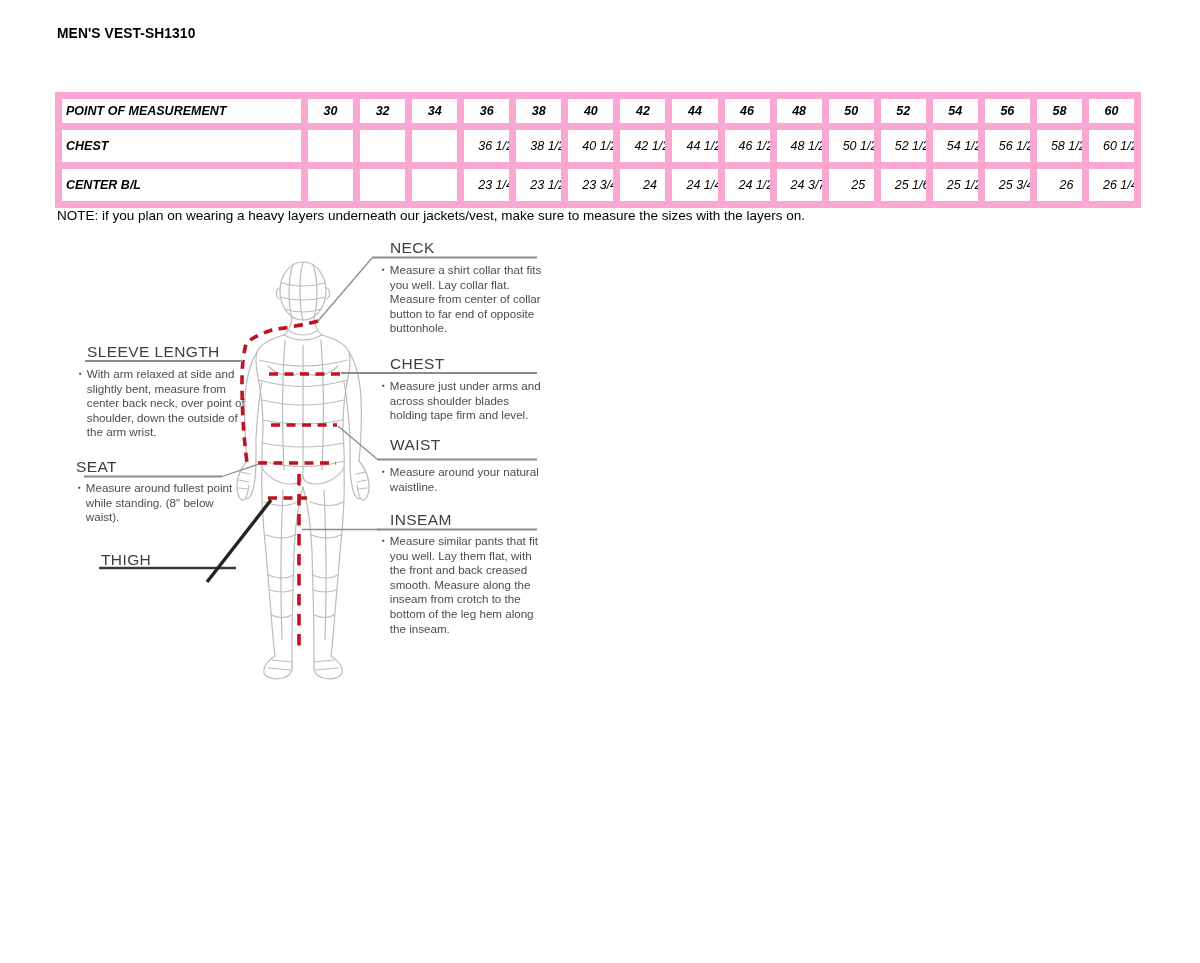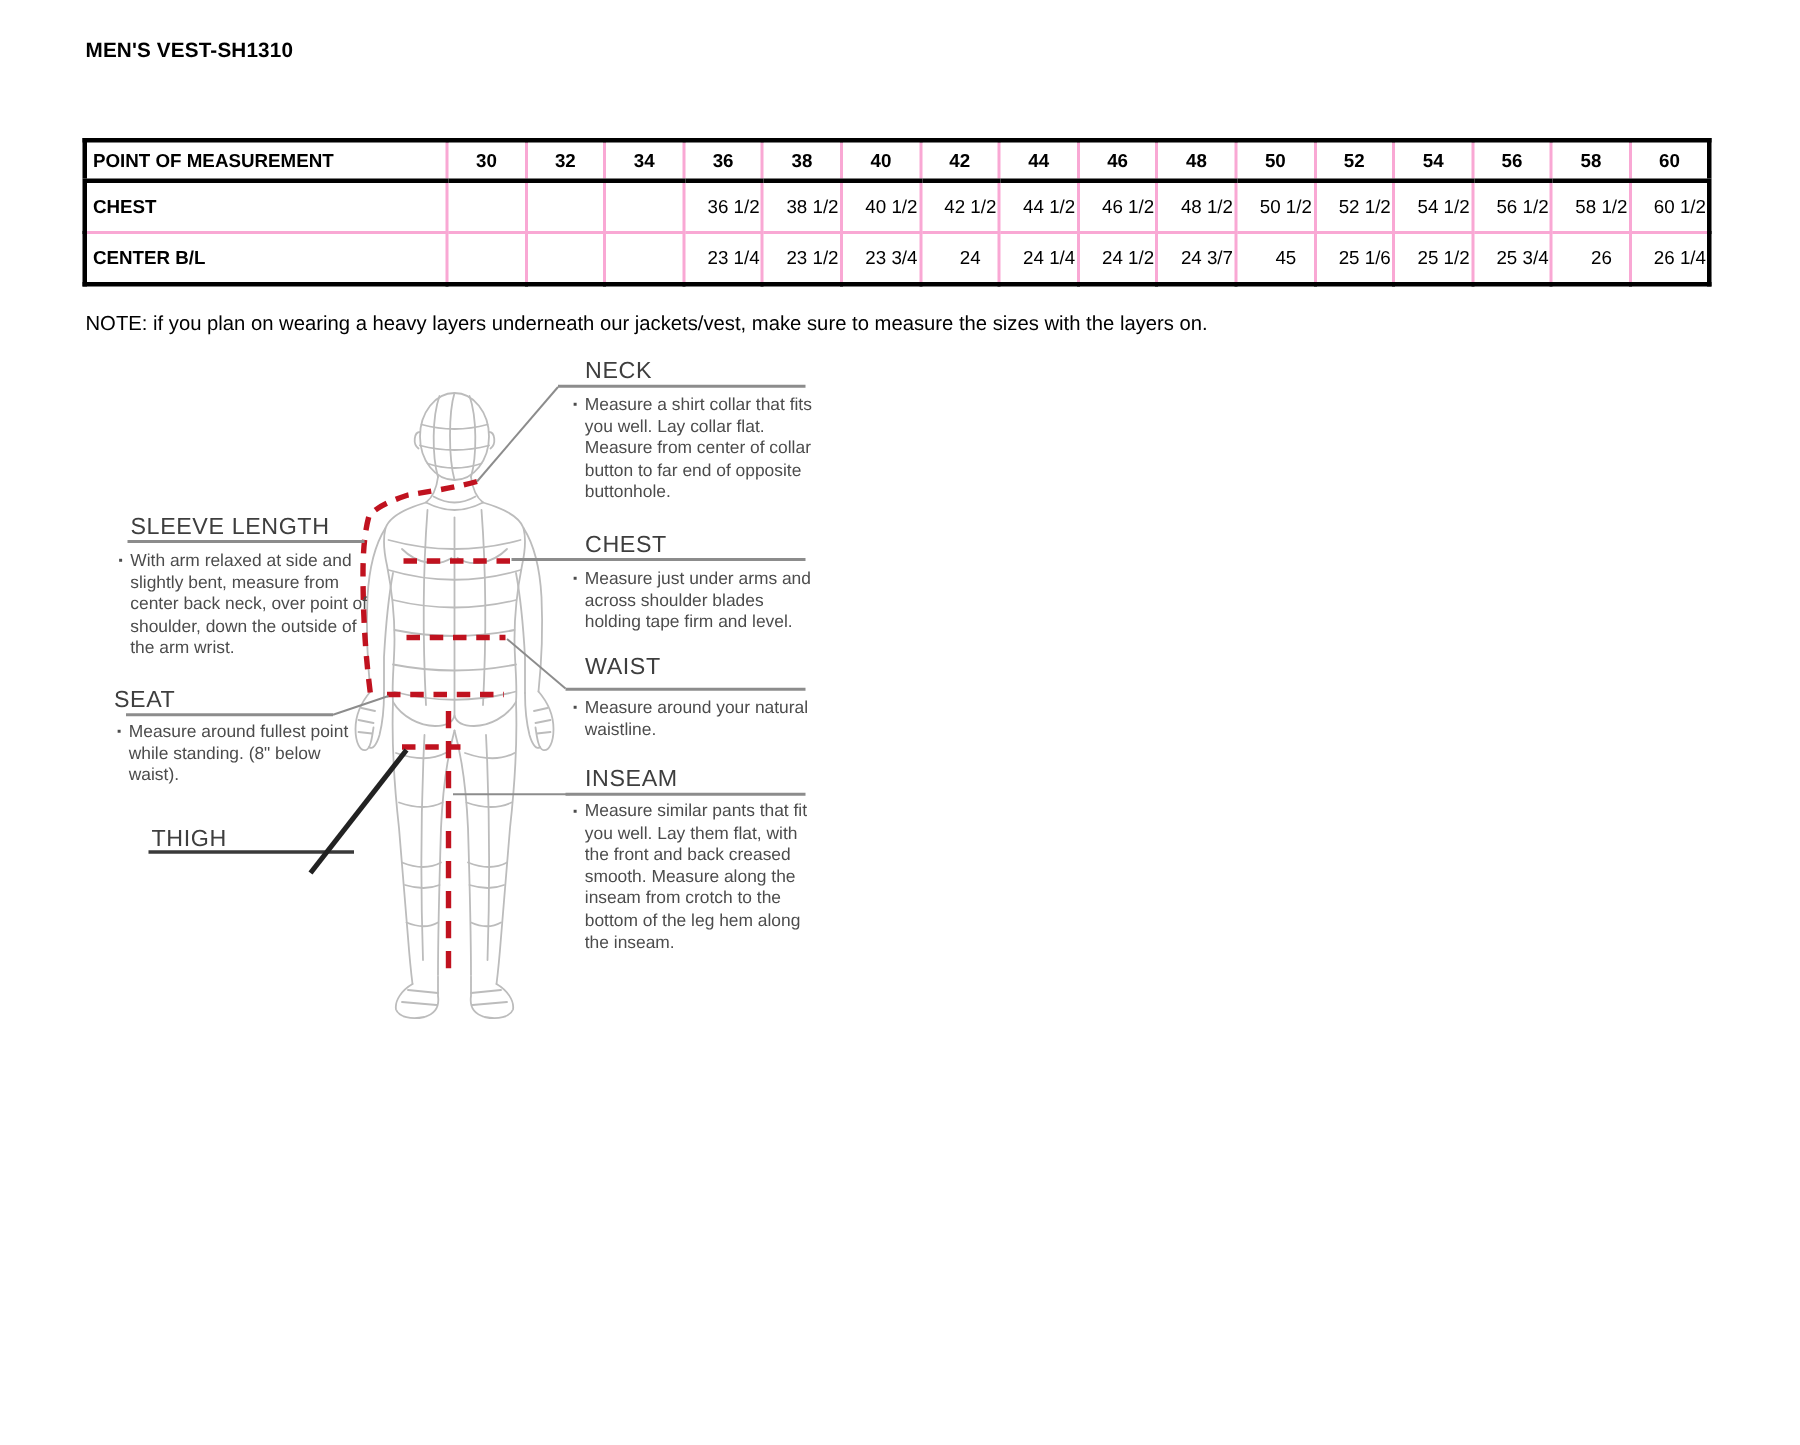--- a/index.html
+++ b/index.html
@@ -4,21 +4,21 @@
 <style>
   html,body{margin:0;padding:0;}
   body{width:1200px;height:963px;background:#fff;font-family:"Liberation Sans",sans-serif;}
   .page{position:relative;width:1200px;height:963px;background:#fff;overflow:hidden;border-radius:22px;}
 
   .title{position:absolute;left:57px;top:26px;font-size:13.8px;font-weight:bold;color:#000;letter-spacing:.1px;}
   .note{position:absolute;left:57px;top:208px;font-size:13.5px;font-weight:normal;color:#000;}
 
   table.sizes{position:absolute;left:55px;top:92px;width:1086px;border-collapse:collapse;table-layout:fixed;
     border:3px solid #000;font-size:12.5px;color:#000;}
-  table.sizes th,table.sizes td{border:2px solid #f9a8d4;padding:0;overflow:hidden;white-space:nowrap;}
+  table.sizes th,table.sizes td{border:7px solid #f9a8d4;padding:0;overflow:hidden;white-space:nowrap;font-style:italic;}
   table.sizes thead th{height:24px;font-weight:bold;text-align:center;border-bottom:3px solid #000;}
   table.sizes thead th:first-child{width:235px;text-align:left;padding-left:4px;}
   table.sizes tbody th{height:32px;font-weight:bold;text-align:left;padding-left:4px;}
   table.sizes tbody td{height:32px;font-weight:normal;text-align:center;padding-left:14px;}
 
   svg.diagram{position:absolute;left:0;top:0;width:1200px;height:963px;pointer-events:none;}
   .wire{stroke:var(--figure,#bcbcbc);fill:none;stroke-width:1.2;stroke-linecap:round;stroke-linejoin:round;}
   .redline{stroke:var(--measure,#c0121f);fill:none;stroke-width:3.6;stroke-dasharray:9 6.5;}
   .redline.long{stroke-dasharray:11.5 8.5;}
   .callout{stroke:var(--callout,#8c8c8c);fill:none;stroke-width:1.3;}
@@ -85,21 +85,21 @@
           <td></td>
           <td></td>
           <td></td>
           <td>23 1/4</td>
           <td>23 1/2</td>
           <td>23 3/4</td>
           <td>24</td>
           <td>24 1/4</td>
           <td>24 1/2</td>
           <td>24 3/7</td>
-          <td>45</td>
+          <td>25</td>
           <td>25 1/6</td>
           <td>25 1/2</td>
           <td>25 3/4</td>
           <td>26</td>
           <td>26 1/4</td>
         </tr>
       </tbody>
   </table>
 
   <div class="note">NOTE: if you plan on wearing a heavy layers underneath our jackets/vest, make sure to measure the sizes with the layers on.</div>

